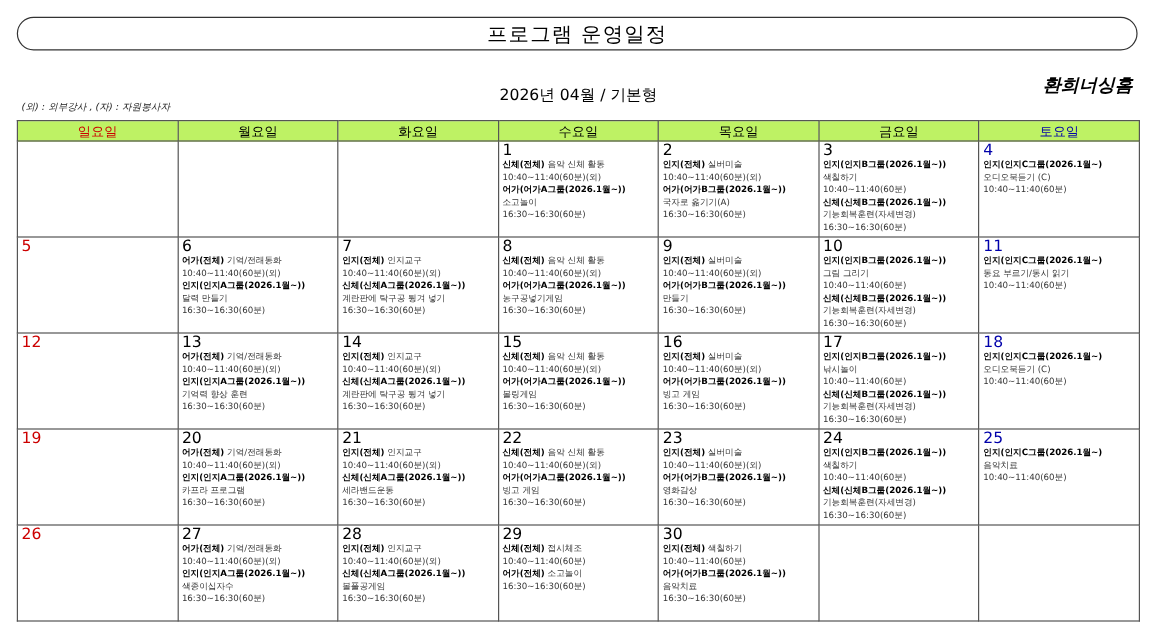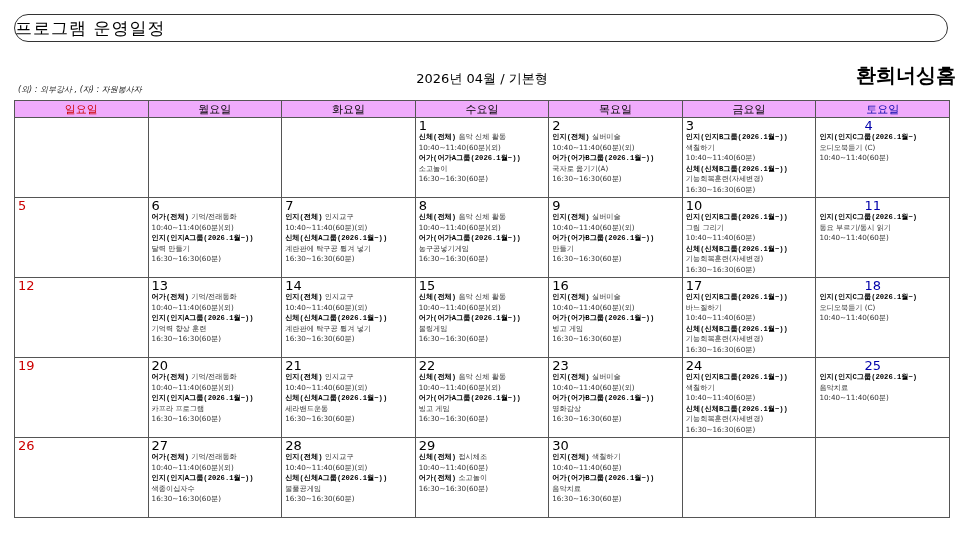--- a/index.html
+++ b/index.html
@@ -1,30 +1,30 @@
 <!DOCTYPE html>
 <html><head>
 <meta charset="utf-8">
 <style>
   html, body { margin:0; padding:0; background:#ffffff; }
   body { width:964px; height:533px; position:relative; overflow:hidden; font-family:"DejaVu Sans", sans-serif; color:#000; }
-  .title-box { position:absolute; left:14px; top:14px; width:934px; height:28px; border:1.5px solid #333; border-radius:15px; box-sizing:border-box; display:flex; align-items:center; justify-content:flex-start; }
+  .title-box { position:absolute; left:14px; top:14px; width:934px; height:28px; border:1.5px solid #333; border-radius:15px; box-sizing:border-box; display:flex; align-items:center; justify-content:center; }
   .title-box span { font-size:17px; letter-spacing:1px; }
   .subtitle { position:absolute; left:0; width:964px; top:45px; text-align:center; font-size:13px;margin-top:25px; }
-  .org { position:absolute; right:8px; top:62px; font-size:20px; font-weight:bold; }
+  .org { position:absolute; right:20px; top:62px; font-size:15px; font-weight:bold;font-style:italic; }
   .legend { position:absolute; left:18px; top:84px; font-size:8px; color:#222;font-style:italic; }
   table.cal { position:absolute; left:14px; top:100px; width:936px; border-collapse:collapse; table-layout:fixed; }
   table.cal th, table.cal td { border:1px solid #555; box-sizing:border-box; }
-  table.cal th { background:#f0abfc; height:17px; font-weight:normal; font-size:11px; padding:0; }
+  table.cal th { background:#bef264; height:17px; font-weight:normal; font-size:11px; padding:0; }
   table.cal td { height:80px; vertical-align:top; padding:1px 3px 0 3px; overflow:hidden; }
   th.sun, .sun .daynum { color:#cc0000; }
-  th.sat, .sat .daynum { color:#0000aa;margin-left:45px; }
+  th.sat, .sat .daynum { color:#0000aa; }
   .daynum { font-size:13px; line-height:13px; font-weight:normal; }
   .ev-head { font-size:7.2px; line-height:10.5px; white-space:nowrap; color:#000; }
-  .ev-head b { font-weight:bold;font-family:Liberation Mono, monospace; }
+  .ev-head b { font-weight:bold; }
   .ev-line { font-size:7.2px; line-height:10.5px; white-space:nowrap; color:#333; }
   .ev-name { color:#333;text-align:center; }
 </style>
 </head>
 <body>
 
 <div class="title-box">
   <span>프로그램 운영일정</span>
 </div>
 <div class="subtitle">2026년 04월 / 기본형</div>
@@ -170,21 +170,21 @@
           <div class="daynum">16</div>
           <div class="ev-head"><b>인지(전체)</b> <span class="ev-name">실버미술</span></div>
           <div class="ev-line">10:40~11:40(60분)(외)</div>
           <div class="ev-head"><b>어가(어가B그룹(2026.1월~))</b></div>
           <div class="ev-line">빙고 게임</div>
           <div class="ev-line">16:30~16:30(60분)</div>
         </td>
         <td>
           <div class="daynum">17</div>
           <div class="ev-head"><b>인지(인지B그룹(2026.1월~))</b></div>
-          <div class="ev-line">바느질하기</div>
+          <div class="ev-line">낚시놀이</div>
           <div class="ev-line">10:40~11:40(60분)</div>
           <div class="ev-head"><b>신체(신체B그룹(2026.1월~))</b></div>
           <div class="ev-line">기능회복훈련(자세변경)</div>
           <div class="ev-line">16:30~16:30(60분)</div>
         </td>
         <td class="sat">
           <div class="daynum">18</div>
           <div class="ev-head"><b>인지(인지C그룹(2026.1월~)</b></div>
           <div class="ev-line">오디오북듣기 (C)</div>
           <div class="ev-line">10:40~11:40(60분)</div>

